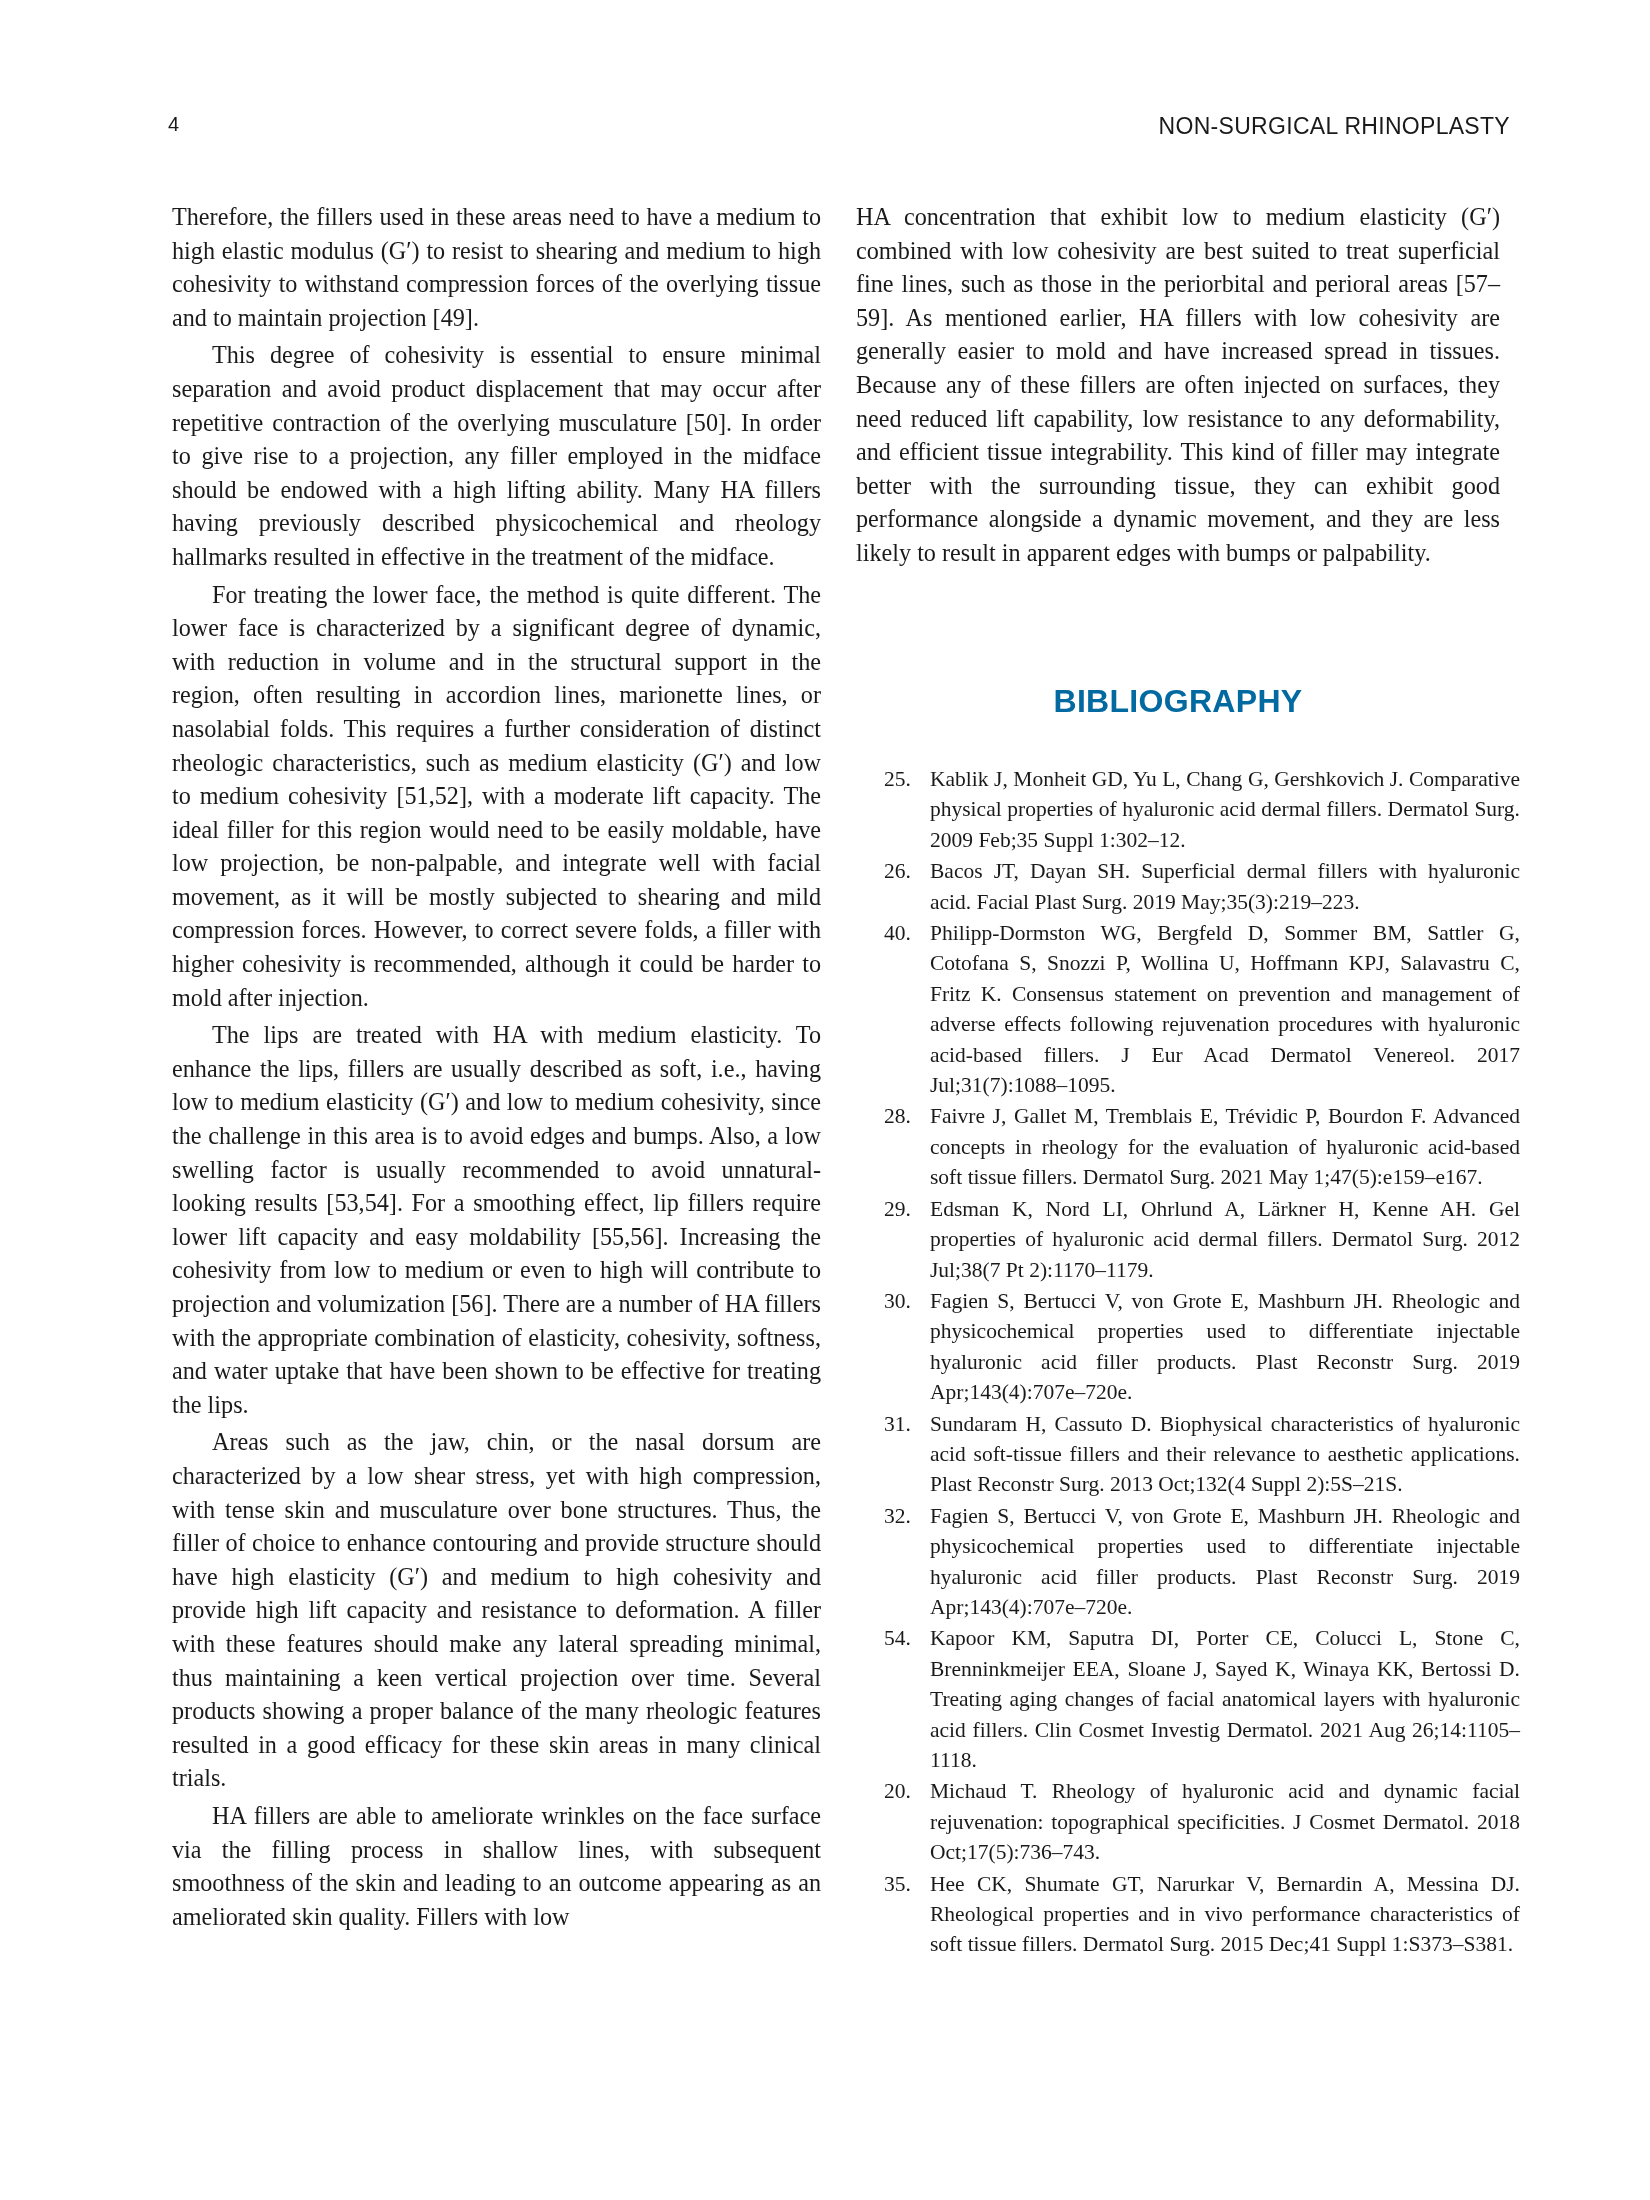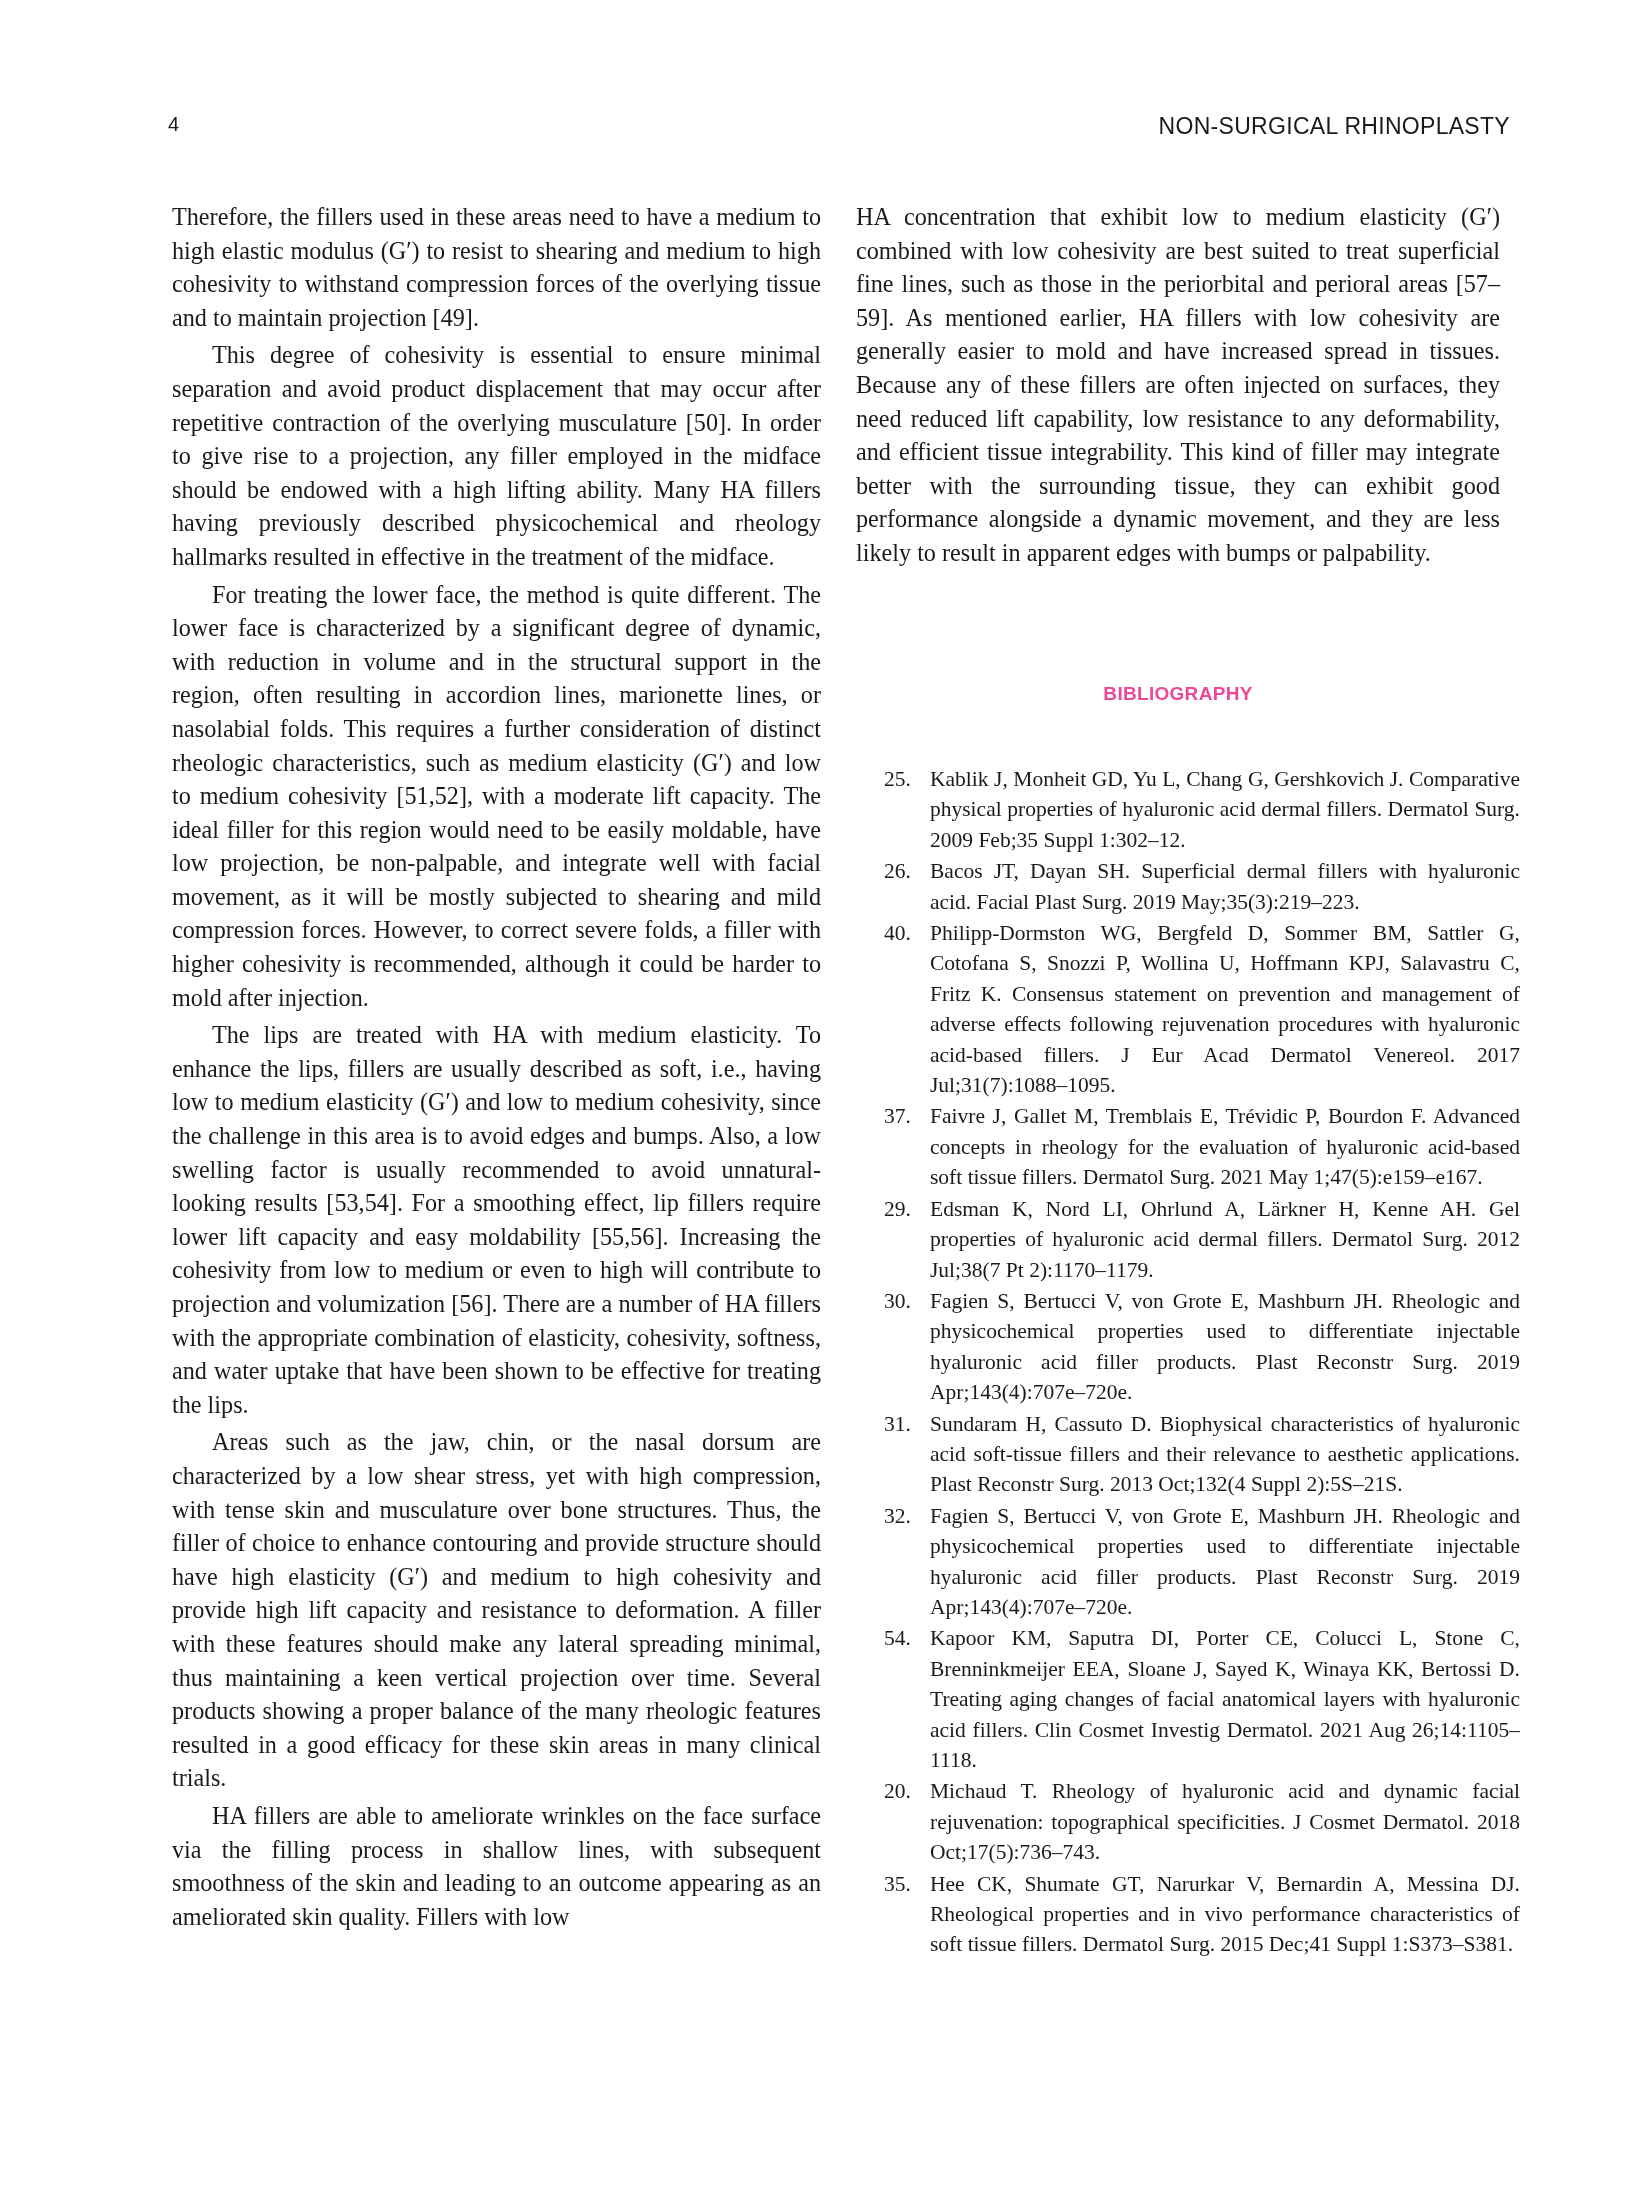--- a/index.html
+++ b/index.html
@@ -4,21 +4,21 @@
 <style>
   html, body { margin: 0; padding: 0; background: #ffffff; }
   body { width: 1650px; height: 2200px; position: relative; overflow: hidden; color: #1a1a1a; }
   .page-number { position: absolute; left: 168px; top: 113px; font-family: "Liberation Sans", sans-serif; font-size: 20px; }
   .running-head { position: absolute; right: 140px; top: 113px; font-family: "Liberation Sans", sans-serif; font-size: 23px; letter-spacing: 0.3px; }
   .col { position: absolute; top: 196px; font-family: "Liberation Serif", serif; font-size: 24.2px; line-height: 33.6px; text-align: justify; hyphens: manual; }
   .col-left { left: 168px; width: 657px; }
   .col-right { left: 852px; width: 652px; }
   .col p { margin: 4px; text-indent: 0; }
   .col p.indent { text-indent: 40px; }
-  .bib-heading { position: absolute; left: 852px; width: 652px; top: 683px; text-align: center; font-family: "Liberation Sans", sans-serif; font-weight: bold; font-size: 19px; color: #ec4899; letter-spacing: 0.3px; }
+  .bib-heading { position: absolute; left: 852px; width: 652px; top: 683px; text-align: center; font-family: "Liberation Sans", sans-serif; font-weight: bold; font-size: 32px; color: #0369a1; letter-spacing: 0.3px; }
   .bib-list { position: absolute; left: 868px; width: 636px; top: 748px; list-style: none; margin: 16px; padding: 0; font-family: "Liberation Serif", serif; font-size: 21.5px; line-height: 30.4px; }
   .bib-item { position: relative; padding-left: 46px; text-align: justify; margin-bottom: 1px; }
   .bib-num { position: absolute; left: 0; top: 0; }
 </style>
 </head>
 <body>
 
 <div class="page-number">4</div>
 <div class="running-head">NON-SURGICAL RHINOPLASTY</div>
 
@@ -34,21 +34,21 @@
 <div class="col col-right">
   <p>HA concentration that exhibit low to medium elasticity (G′) combined with low cohesivity are best suited to treat superficial fine lines, such as those in the periorbital and perioral areas [57–59]. As mentioned earlier, HA fillers with low cohesivity are generally easier to mold and have increased spread in tissues. Because any of these fillers are often injected on surfaces, they need reduced lift capability, low resistance to any deformability, and efficient tissue integrability. This kind of filler may integrate better with the surrounding tissue, they can exhibit good performance alongside a dynamic movement, and they are less likely to result in apparent edges with bumps or palpability.</p>
 </div>
 
 <div class="bib-heading">BIBLIOGRAPHY</div>
 
 <ol class="bib-list">
   <li class="bib-item"><span class="bib-num">25.</span><span>Kablik J, Monheit GD, Yu L, Chang G, Gershkovich J. Comparative physical properties of hyaluronic acid dermal fillers. Dermatol Surg. 2009 Feb;35 Suppl 1:302–12.</span></li>
   <li class="bib-item"><span class="bib-num">26.</span><span>Bacos JT, Dayan SH. Superficial dermal fillers with hyaluronic acid. Facial Plast Surg. 2019 May;35(3):219–223.</span></li>
   <li class="bib-item"><span class="bib-num">40.</span><span>Philipp-Dormston WG, Bergfeld D, Sommer BM, Sattler G, Cotofana S, Snozzi P, Wollina U, Hoffmann KPJ, Salavastru C, Fritz K. Consensus statement on prevention and management of adverse effects following rejuvenation procedures with hyaluronic acid-based fillers. J Eur Acad Dermatol Venereol. 2017 Jul;31(7):1088–1095.</span></li>
-  <li class="bib-item"><span class="bib-num">37.</span><span>Faivre J, Gallet M, Tremblais E, Trévidic P, Bourdon F. Advanced concepts in rheology for the evaluation of hyaluronic acid-based soft tissue fillers. Dermatol Surg. 2021 May 1;47(5):e159–e167.</span></li>
+  <li class="bib-item"><span class="bib-num">28.</span><span>Faivre J, Gallet M, Tremblais E, Trévidic P, Bourdon F. Advanced concepts in rheology for the evaluation of hyaluronic acid-based soft tissue fillers. Dermatol Surg. 2021 May 1;47(5):e159–e167.</span></li>
   <li class="bib-item"><span class="bib-num">29.</span><span>Edsman K, Nord LI, Ohrlund A, Lärkner H, Kenne AH. Gel properties of hyaluronic acid dermal fillers. Dermatol Surg. 2012 Jul;38(7 Pt 2):1170–1179.</span></li>
   <li class="bib-item"><span class="bib-num">30.</span><span>Fagien S, Bertucci V, von Grote E, Mashburn JH. Rheologic and physicochemical properties used to differentiate injectable hyaluronic acid filler products. Plast Reconstr Surg. 2019 Apr;143(4):707e–720e.</span></li>
   <li class="bib-item"><span class="bib-num">31.</span><span>Sundaram H, Cassuto D. Biophysical characteristics of hyaluronic acid soft-tissue fillers and their relevance to aesthetic applications. Plast Reconstr Surg. 2013 Oct;132(4 Suppl 2):5S–21S.</span></li>
   <li class="bib-item"><span class="bib-num">32.</span><span>Fagien S, Bertucci V, von Grote E, Mashburn JH. Rheologic and physicochemical properties used to differentiate injectable hyaluronic acid filler products. Plast Reconstr Surg. 2019 Apr;143(4):707e–720e.</span></li>
   <li class="bib-item"><span class="bib-num">54.</span><span>Kapoor KM, Saputra DI, Porter CE, Colucci L, Stone C, Brenninkmeijer EEA, Sloane J, Sayed K, Winaya KK, Bertossi D. Treating aging changes of facial anatomical layers with hyaluronic acid fillers. Clin Cosmet Investig Dermatol. 2021 Aug 26;14:1105–1118.</span></li>
   <li class="bib-item"><span class="bib-num">20.</span><span>Michaud T. Rheology of hyaluronic acid and dynamic facial rejuvenation: topographical specificities. J Cosmet Dermatol. 2018 Oct;17(5):736–743.</span></li>
   <li class="bib-item"><span class="bib-num">35.</span><span>Hee CK, Shumate GT, Narurkar V, Bernardin A, Messina DJ. Rheological properties and in vivo performance characteristics of soft tissue fillers. Dermatol Surg. 2015 Dec;41 Suppl 1:S373–S381.</span></li>
 </ol>
 
 </body></html>

